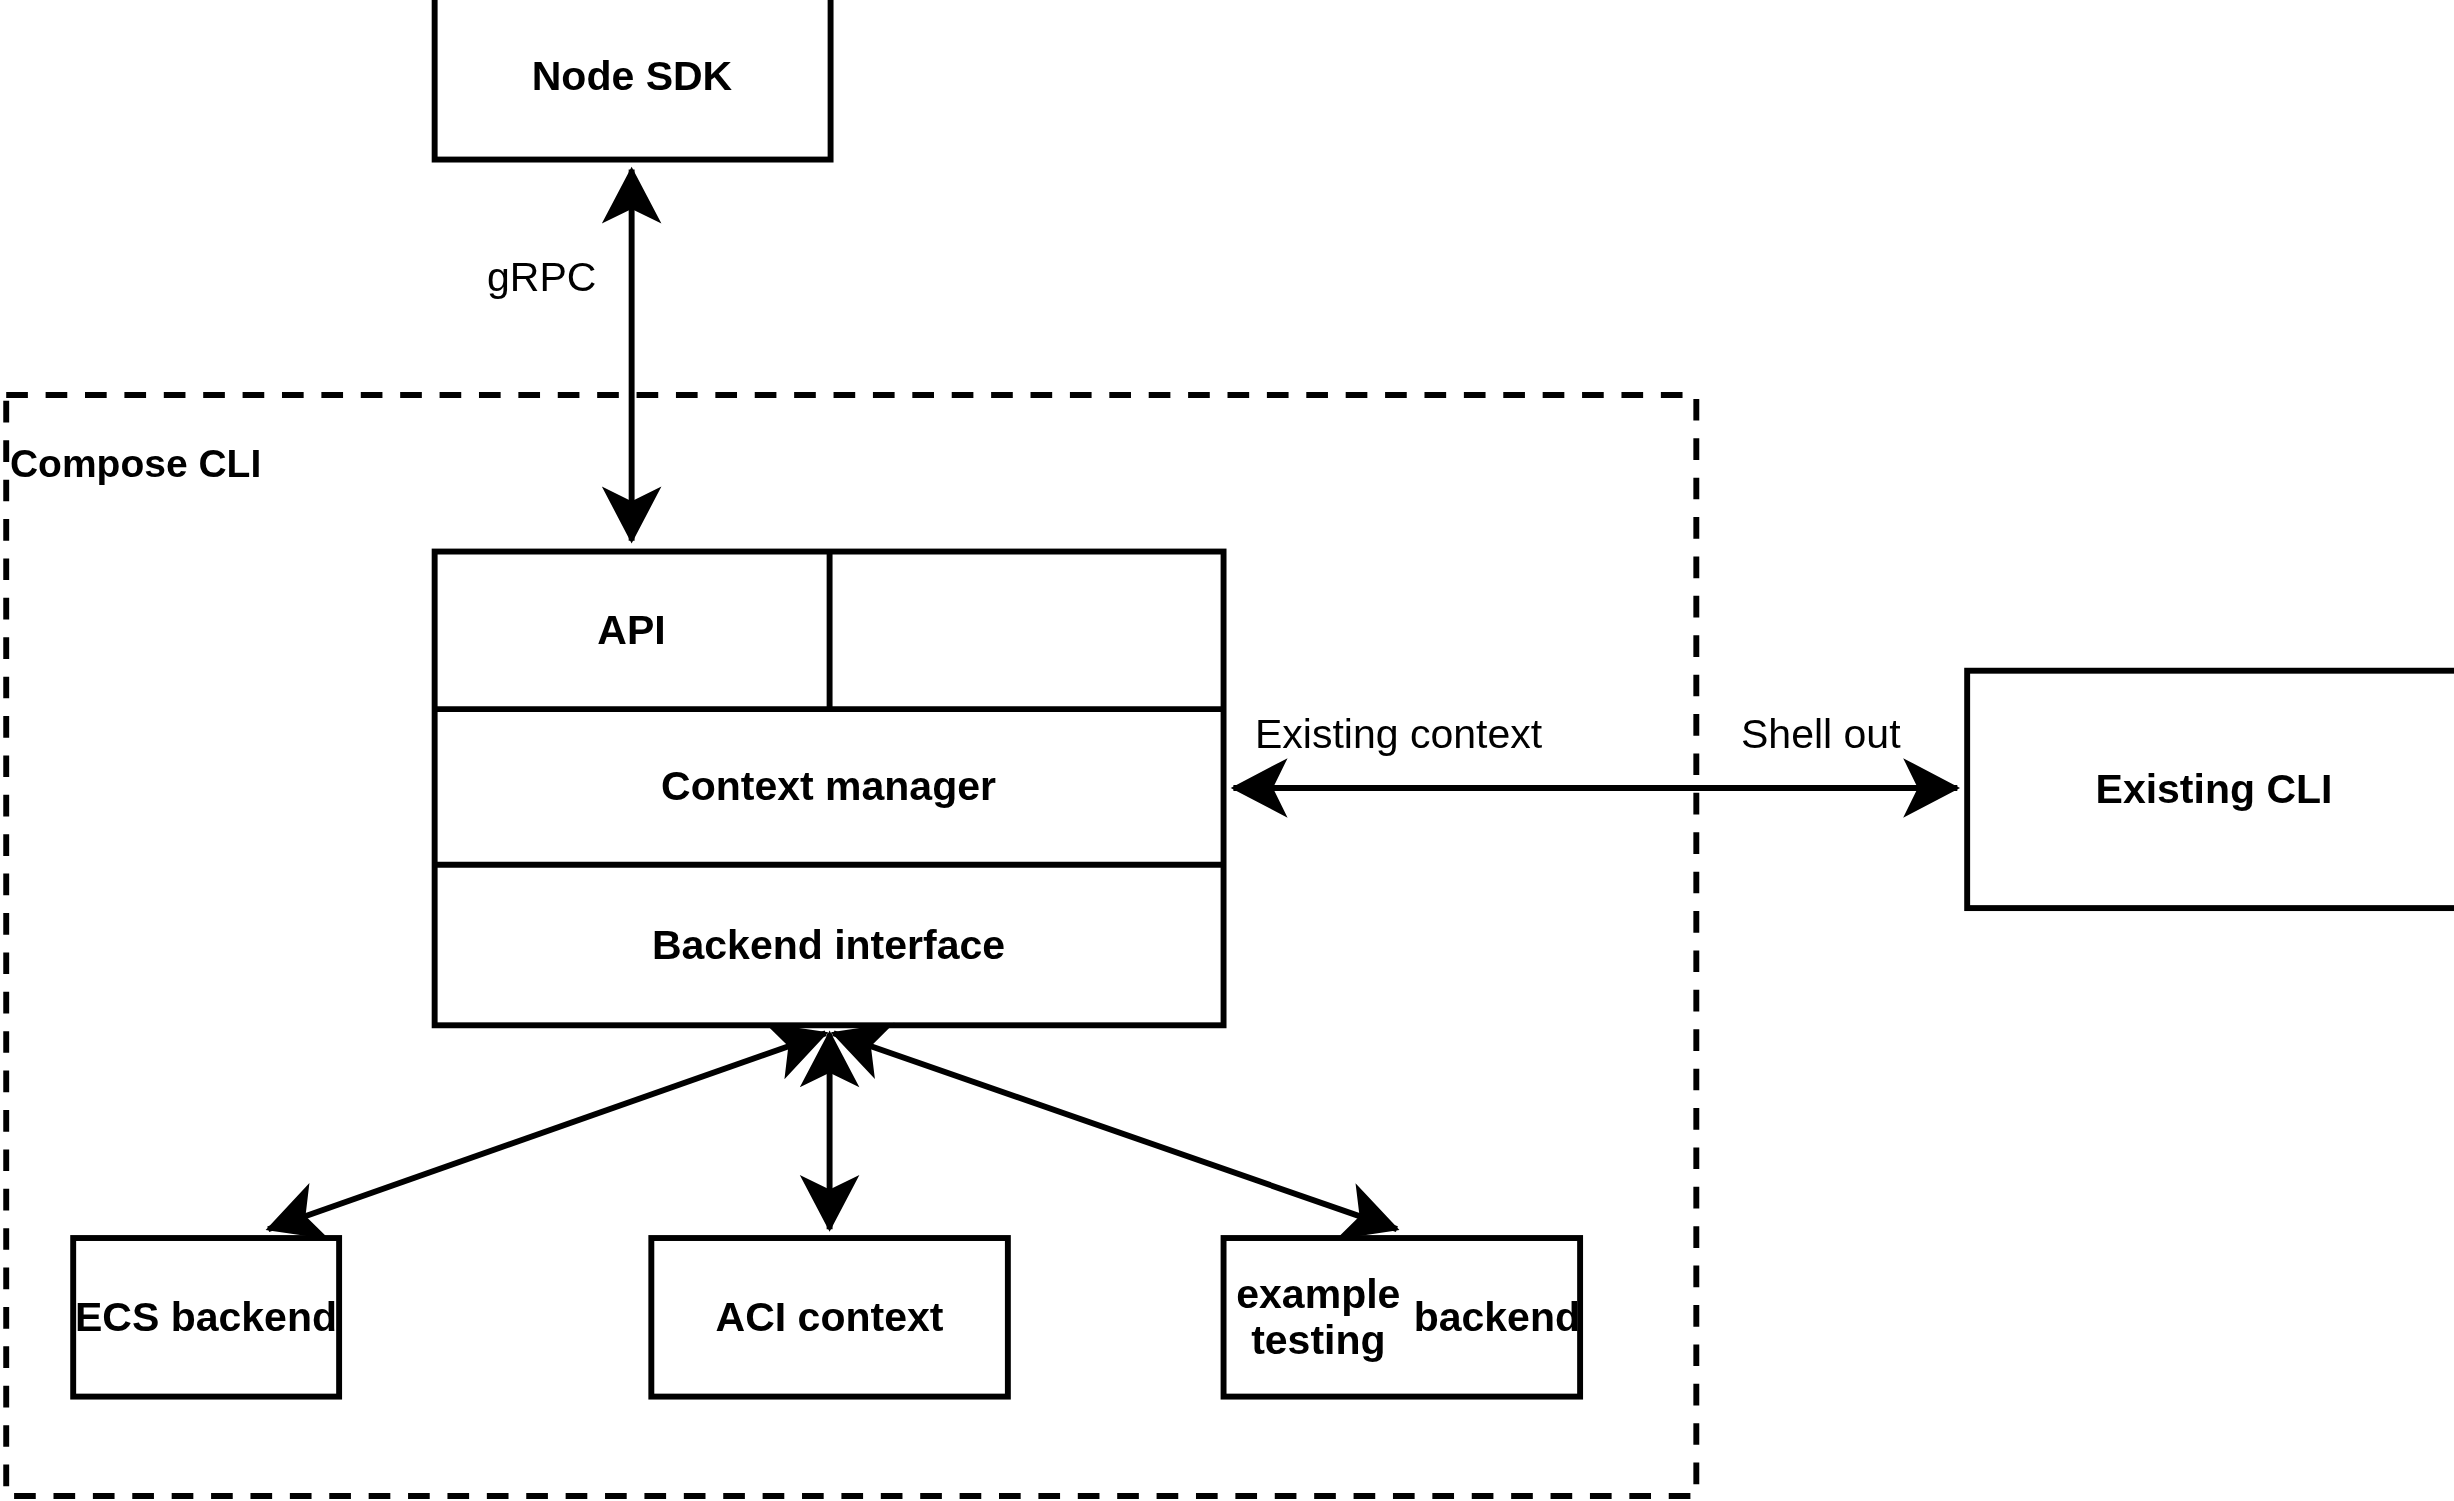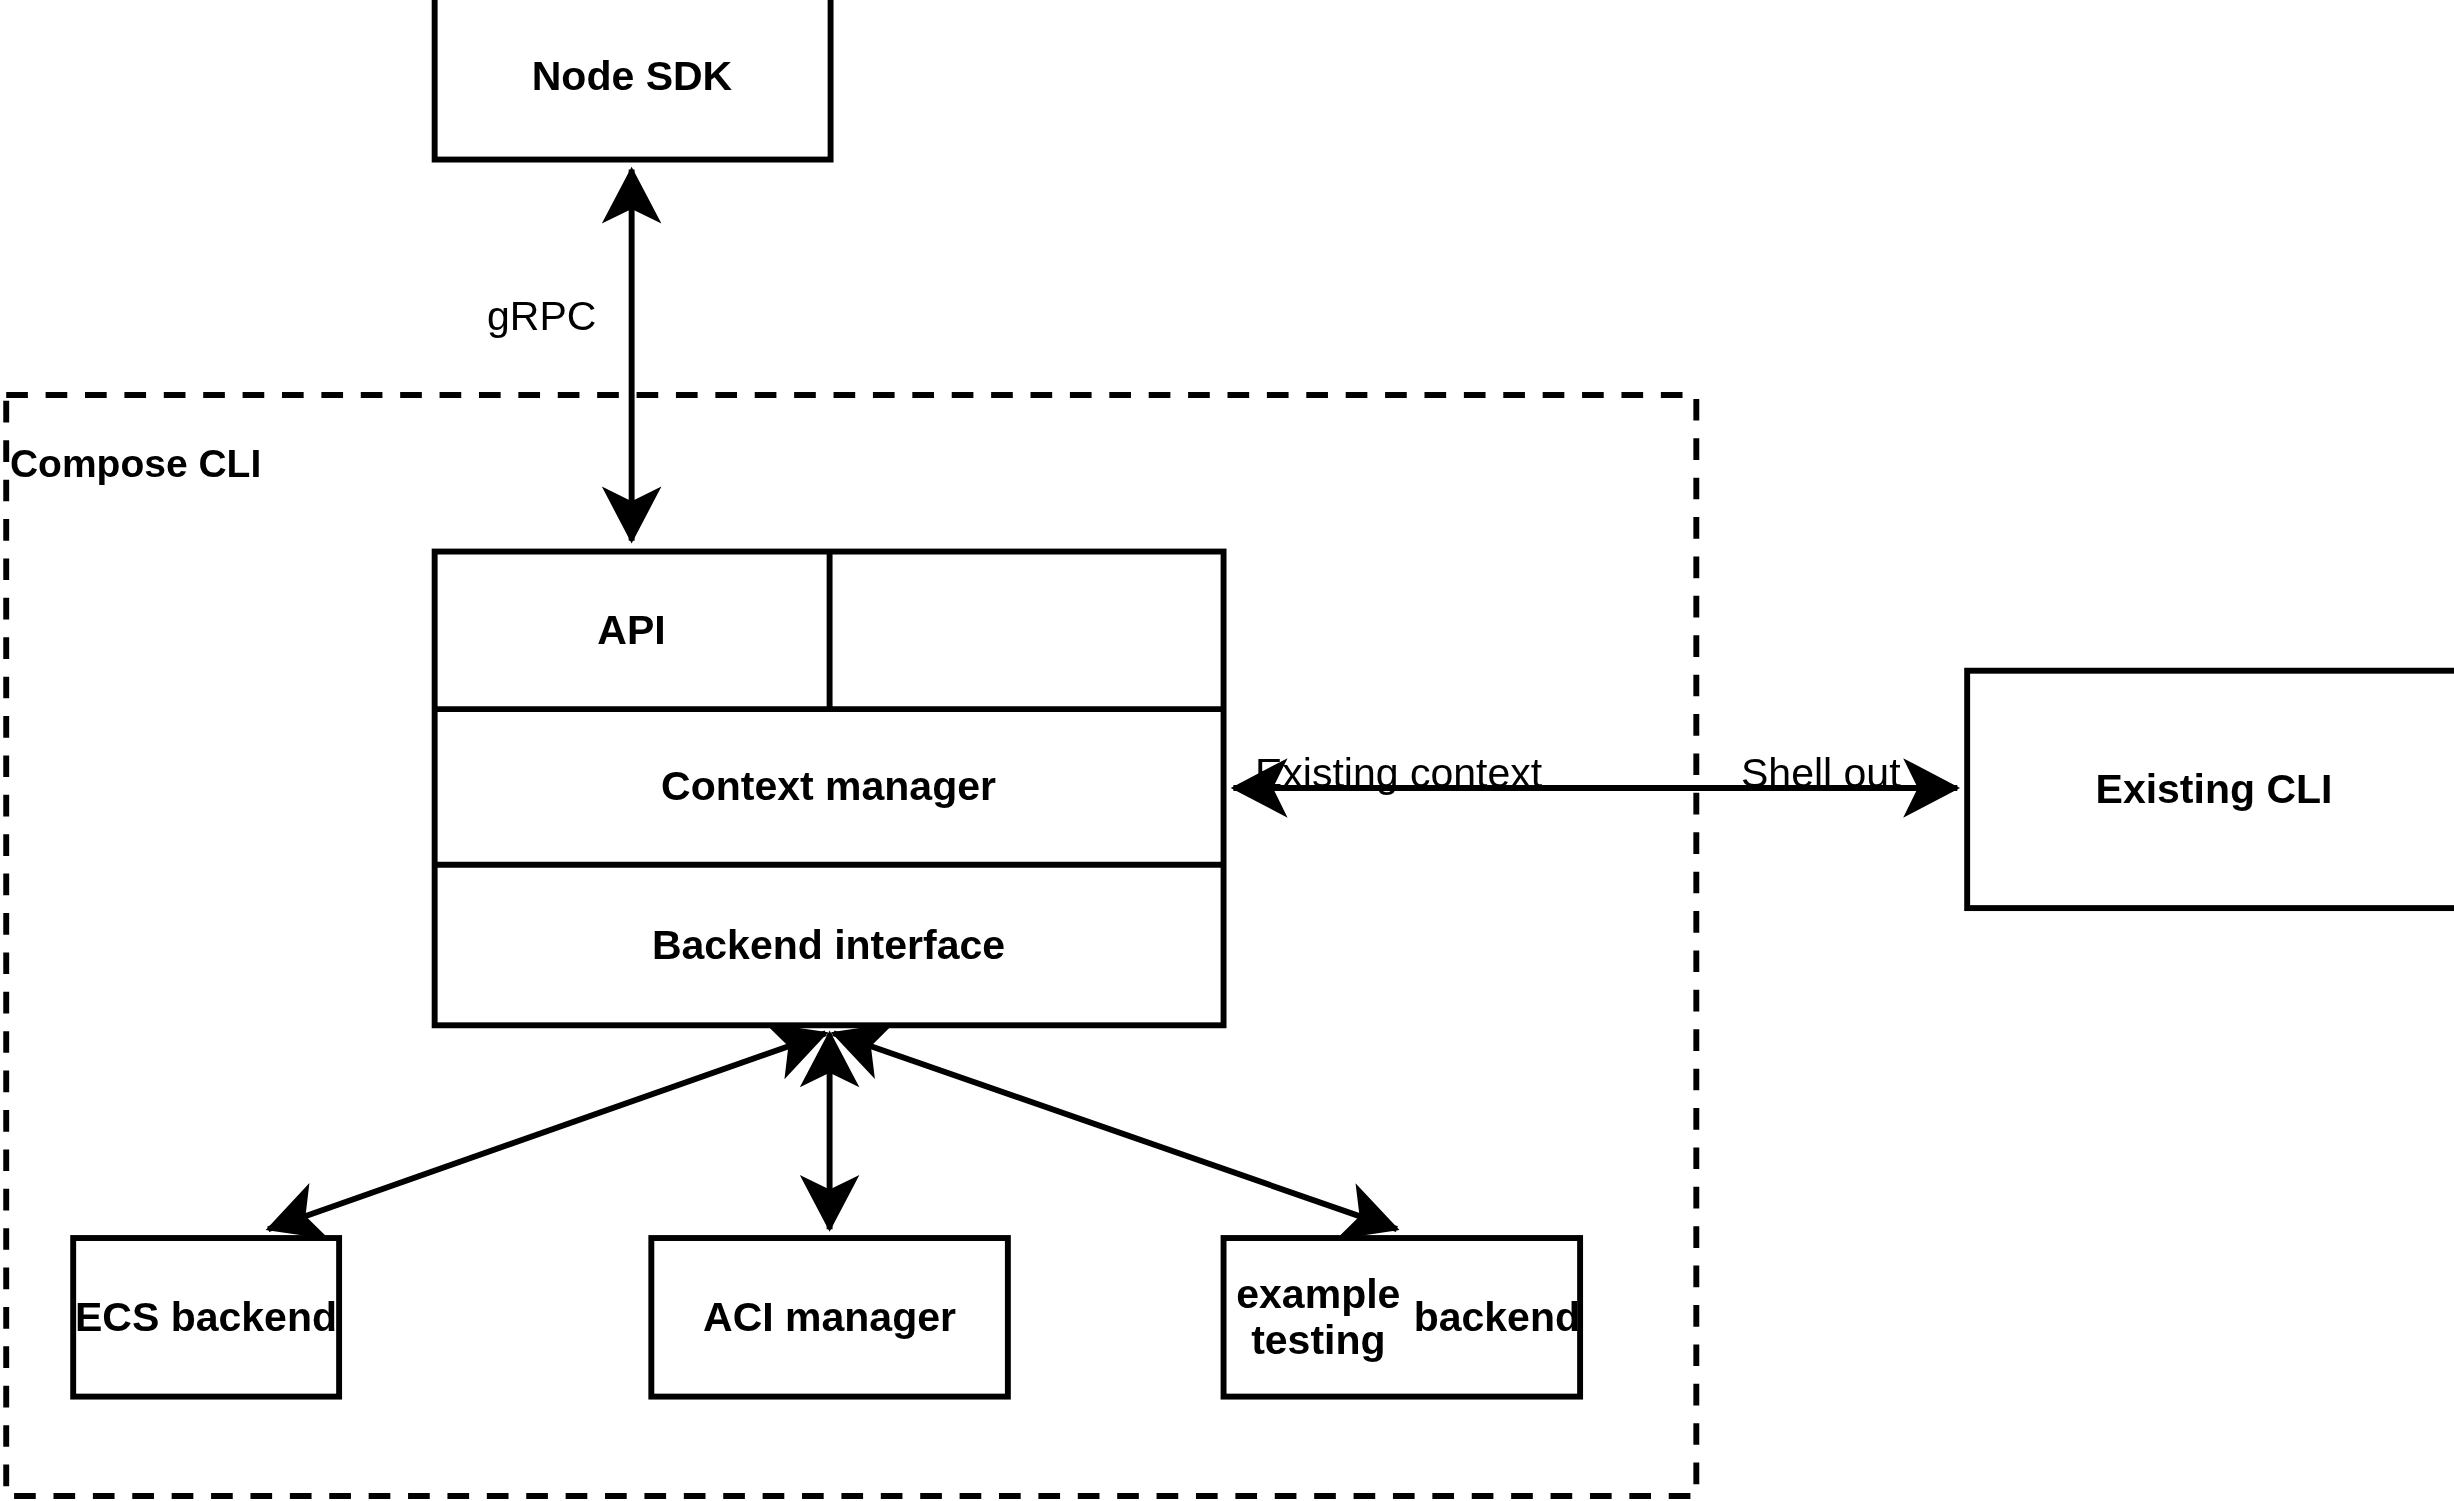--- a/index.html
+++ b/index.html
@@ -35,21 +35,20 @@
     pointer-events: none;
   }
   .lbl-regular { font-weight: 700; }
   .lbl-bold    { font-weight: 700; }
   .edge-label {
     position: absolute;
     color: #000000;
     font-weight: 400;
     white-space: nowrap;
     pointer-events: none;
-    margin-top: 39px;
   }
   .group-label {
     position: absolute;
     color: #000000;
     font-weight: 700;
     white-space: nowrap;
     pointer-events: none;
     margin-top: 32px;
   }
 </style>
@@ -111,21 +110,21 @@
   <div class="node-label lbl-regular" style="left:434px; top:865px; width:789px; height:161px; font-size:41px;">Backend interface</div>
 
   <div class="edge-label" style="left:1255px; top:711px; font-size:41px;">Existing context</div>
 
   <div class="edge-label" style="left:1741px; top:711px; font-size:41px;">Shell out</div>
 
   <div class="node-label lbl-bold" style="left:1967px; top:671px; width:494px; height:237px; font-size:41px;">Existing CLI</div>
 
   <div class="node-label lbl-regular" style="left:73px; top:1238px; width:266px; height:159px; font-size:41px;">ECS backend</div>
 
-  <div class="node-label lbl-regular" style="left:651px; top:1238px; width:357px; height:159px; font-size:41px;">ACI manager</div>
+  <div class="node-label lbl-regular" style="left:651px; top:1238px; width:357px; height:159px; font-size:41px;">ACI context</div>
 
   <div class="node-label lbl-regular" style="left:1223px; top:1238px; width:357px; height:159px; font-size:41px; ">
     <span>example testing</span>
     <span>backend</span>
   </div>
 
 </div>
 
 
 </body></html>

